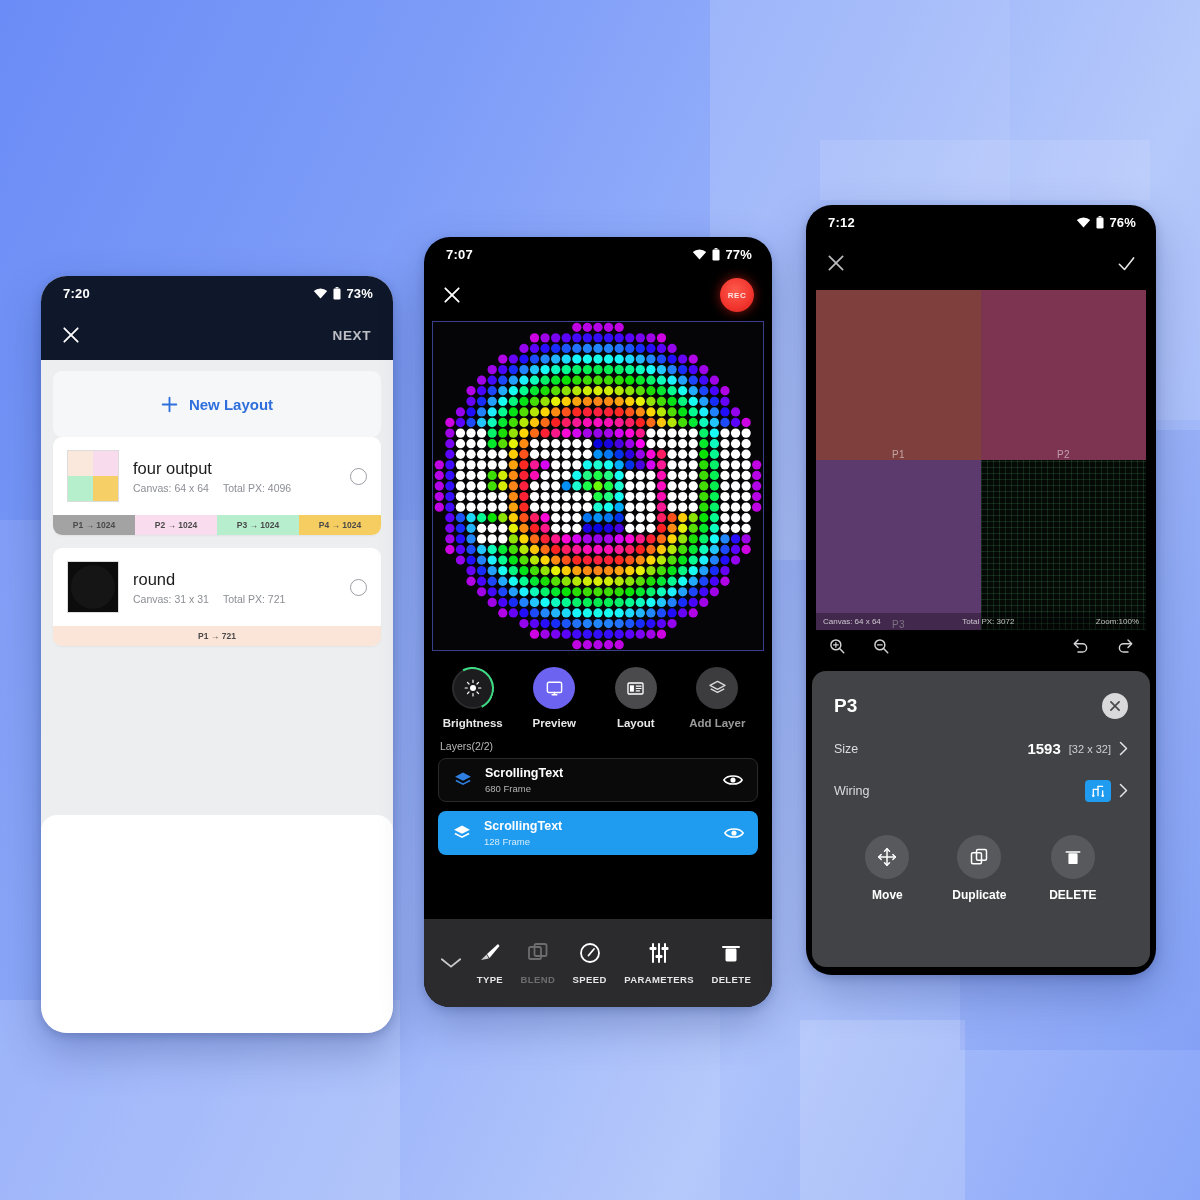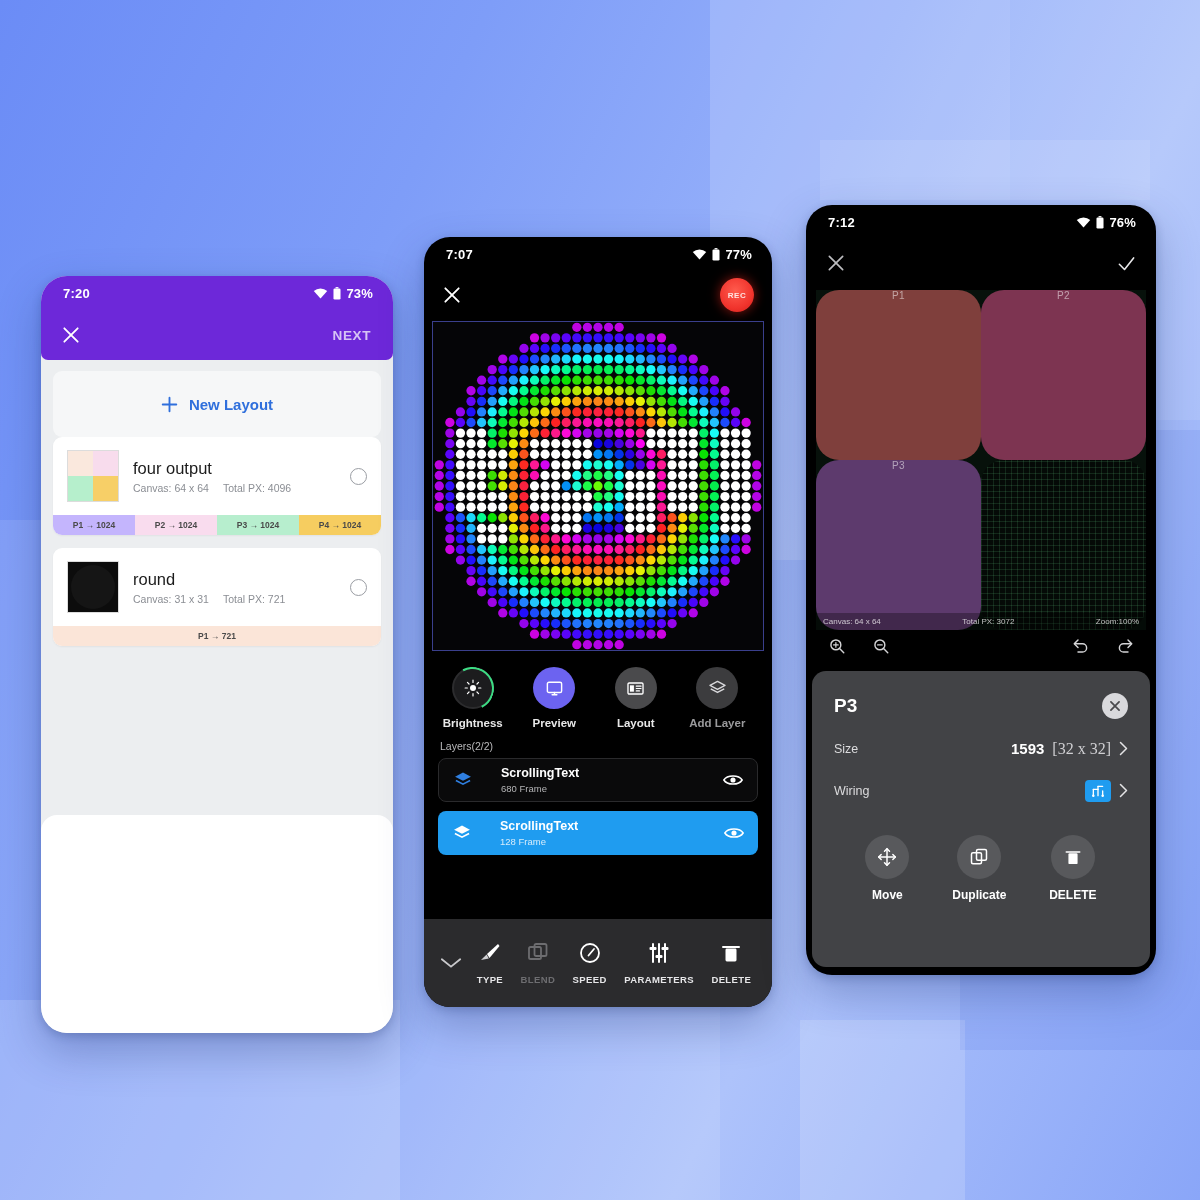--- a/index.html
+++ b/index.html
@@ -27,21 +27,21 @@
     border-radius: 26px;
     overflow: hidden;
     box-shadow: 0 18px 44px rgba(24,44,110,0.30), 0 3px 10px rgba(20,40,100,0.22);
   }
 
   
   #phone-left {
     left: 41px; top: 276px; width: 352px; height: 757px;
     background: #eceef0;
   }
-  .l-topbar { background: #6d28d9; padding: 0; border-radius: 7px; }
+  .l-topbar { background: #0f172a; padding: 0; }
   .statusbar {
     height: 34px; display: flex; align-items: center;
     justify-content: space-between; padding: 0 20px 0 22px;
     font-size: 13px; font-weight: 700; color: #fff; letter-spacing: .2px;
   }
   .status-right { display: flex; align-items: center; gap: 5px; }
   .wifi-ico { width: 15px; height: 11px; }
   .batt-ico { width: 8px; height: 13px; }
   .l-appbar {
     height: 50px; display: flex; align-items: center;
@@ -120,21 +120,21 @@
     transform: rotate(18deg);
   }
   .tc-prev { background: #6c63f0; }
   .tc-grey { background: #4a4a4c; }
   .tc-grey2 { background: #3c3c3e; }
   .tool-label { font-size: 11.5px; color: #e8e8e8; font-weight: 600; }
   .tool-label.dim { color: #9a9a9c; }
   .layers-head { font-size: 10.5px; color: #b9b9bb; padding: 3px 16px 6px 16px; }
   .layer-row {
     margin: 0 14px 9px 14px; height: 44px; border-radius: 8px;
-    display: flex; align-items: center; padding: 0 14px; gap: 28px;
+    display: flex; align-items: center; padding: 0 14px; gap: 12px;
   }
   .layer-row.inactive { background: #0a0a0b; border: 1px solid #2a2a2c; }
   .layer-row.active { background: #1f9cf0; }
   .layer-ico { width: 20px; height: 20px; flex: 0 0 20px; }
   .layer-texts { flex: 1; min-width: 0; }
   .layer-name { font-size: 12.5px; font-weight: 700; color: #fff; line-height: 1.15; }
   .layer-frames { font-size: 9.5px; color: #b5b5b7; margin-top: 2px; }
   .layer-row.active .layer-frames { color: #d6ecfb; }
   .eye-ico { width: 20px; height: 14px; flex: 0 0 20px; }
   .m-bottombar {
@@ -157,21 +157,21 @@
     height: 48px; display: flex; align-items: center;
     justify-content: space-between; padding: 0 20px;
   }
   .check-ico { width: 19px; height: 19px; }
   .r-canvas {
     margin: 3px 10px 0 10px; height: 340px; position: relative;
     background: #07110b;
   }
   .r-grid { position: absolute; inset: 0; display: grid;
     grid-template-columns: 1fr 1fr; grid-template-rows: 1fr 1fr; }
-  .region { position: relative; display: flex; align-items: flex-start; justify-content: center; border-radius: 23px; }
+  .region { position: relative; display: flex; align-items: flex-end; justify-content: center; }
   .region span { font-size: 10px; color: rgba(255,255,255,.52); letter-spacing: .5px; }
   .region.empty {
     background:
       repeating-linear-gradient(0deg, rgba(90,190,120,.17) 0 1px, transparent 1px 6px),
       repeating-linear-gradient(90deg, rgba(90,190,120,.17) 0 1px, transparent 1px 6px),
       #050a07;
   }
   .canvas-status {
     position: absolute; left: 0; right: 0; bottom: 0; height: 17px;
     display: flex; align-items: center; justify-content: space-between;
@@ -194,21 +194,21 @@
     width: 26px; height: 26px; border-radius: 50%;
     background: #d9d9dc; display: flex; align-items: center; justify-content: center;
   }
   .sheet-row {
     display: flex; align-items: center; justify-content: space-between;
     padding: 17px 0 0 0; min-height: 42px;
   }
   .sheet-key { font-size: 12.5px; color: #dcdcde; }
   .sheet-val { display: flex; align-items: center; gap: 8px; }
   .val-big { font-size: 15px; color: #fff; font-weight: 700; }
-  .val-small { font-size: 16px; color: #cfcfd2; font-family: Liberation Serif, serif; }
+  .val-small { font-size: 11px; color: #cfcfd2; }
   .chev-r { width: 9px; height: 15px; }
   .wire-chip {
     width: 26px; height: 22px; border-radius: 4px; background: #1f9cf0;
     display: flex; align-items: center; justify-content: center;
   }
   .sheet-actions { display: flex; justify-content: space-around; padding: 32px 10px 0 10px; }
   .act { display: flex; flex-direction: column; align-items: center; gap: 9px; }
   .act-circ {
     width: 44px; height: 44px; border-radius: 50%; background: #58595c;
     display: flex; align-items: center; justify-content: center;
@@ -272,21 +272,21 @@
         <div class="layout-texts">
           <div class="layout-title">four output</div>
           <div class="layout-sub">
             <span>Canvas: 64 x 64</span>
             <span>Total PX: 4096</span>
           </div>
         </div>
         <div class="radio-o"></div>
       </div>
       <div class="pbar">
-        <div class="pchip" style="background:#c4b5fd">P1 → 1024</div>
+        <div class="pchip" style="background:#a3a3a3">P1 → 1024</div>
         <div class="pchip" style="background:#f9dcee">P2 → 1024</div>
         <div class="pchip" style="background:#b7eece">P3 → 1024</div>
         <div class="pchip" style="background:#f6cd60">P4 → 1024</div>
       </div>
     </div>
 
     <div class="layout-card">
       <div class="layout-main">
         <div class="thumb round-thumb">
             <div class="disc"></div>

